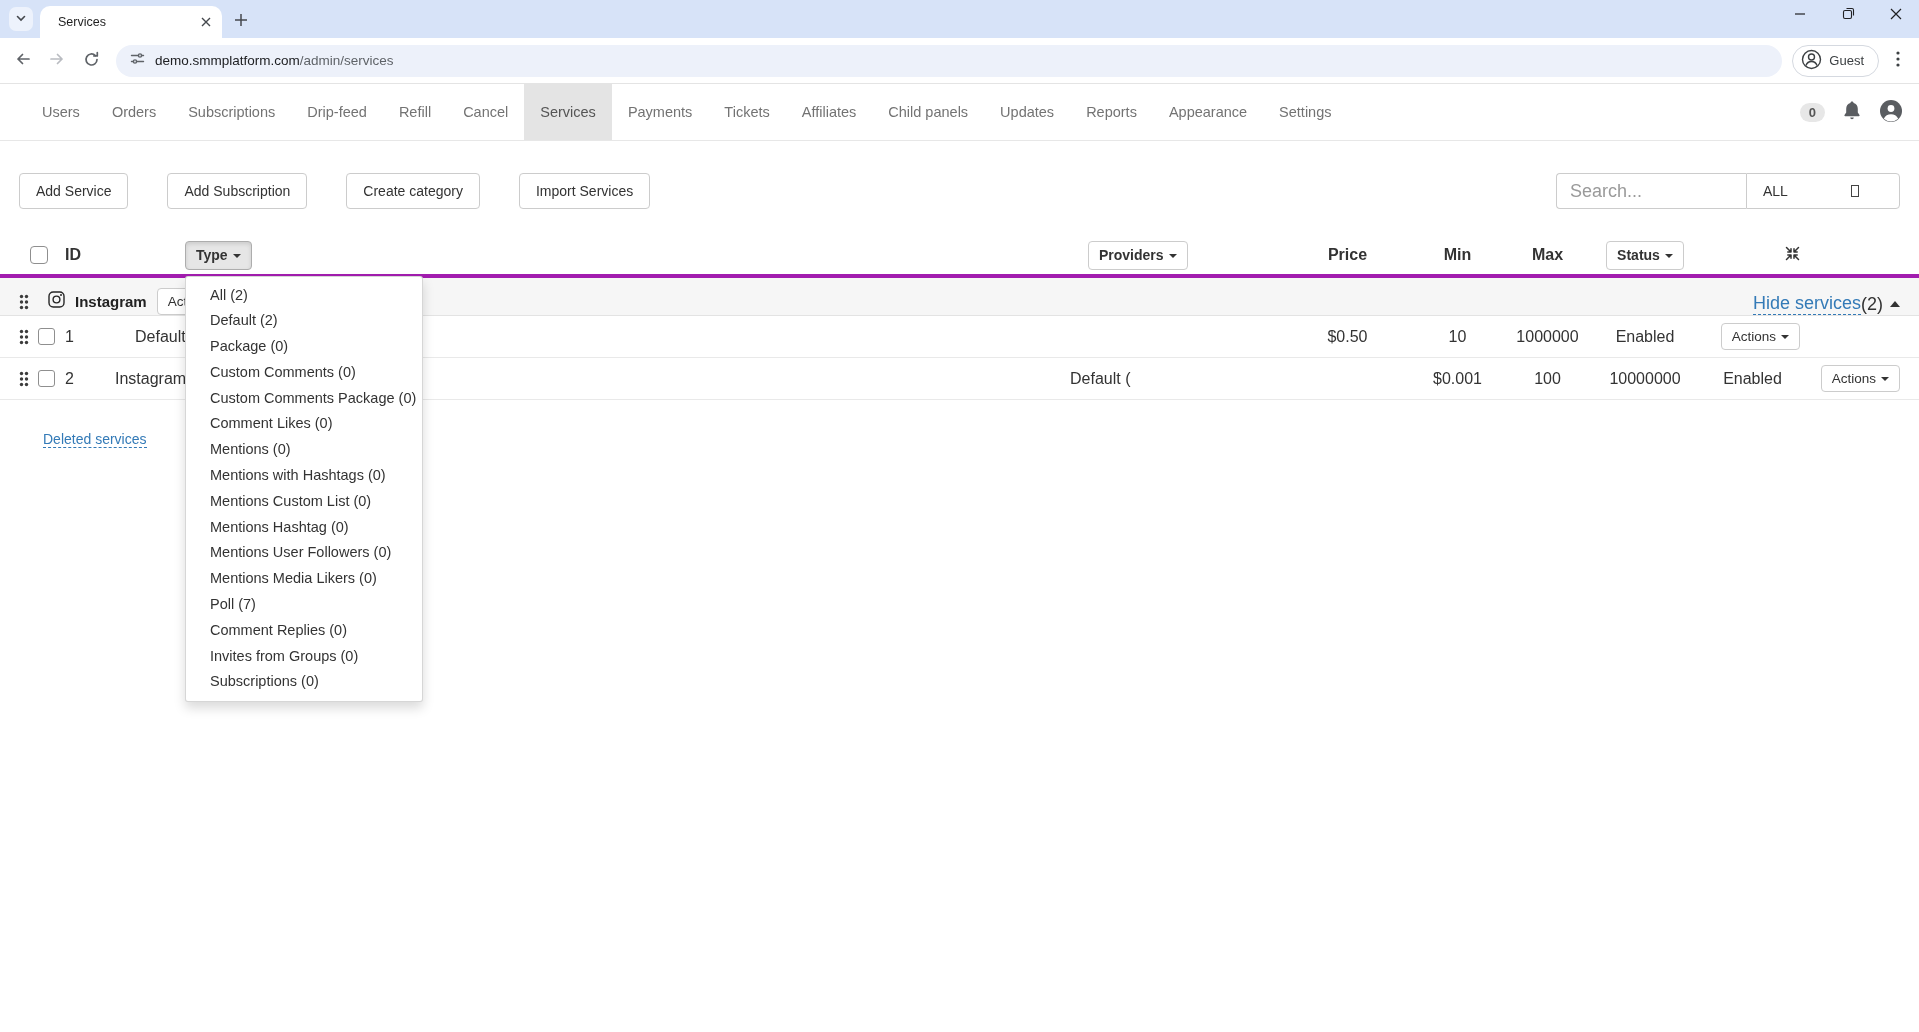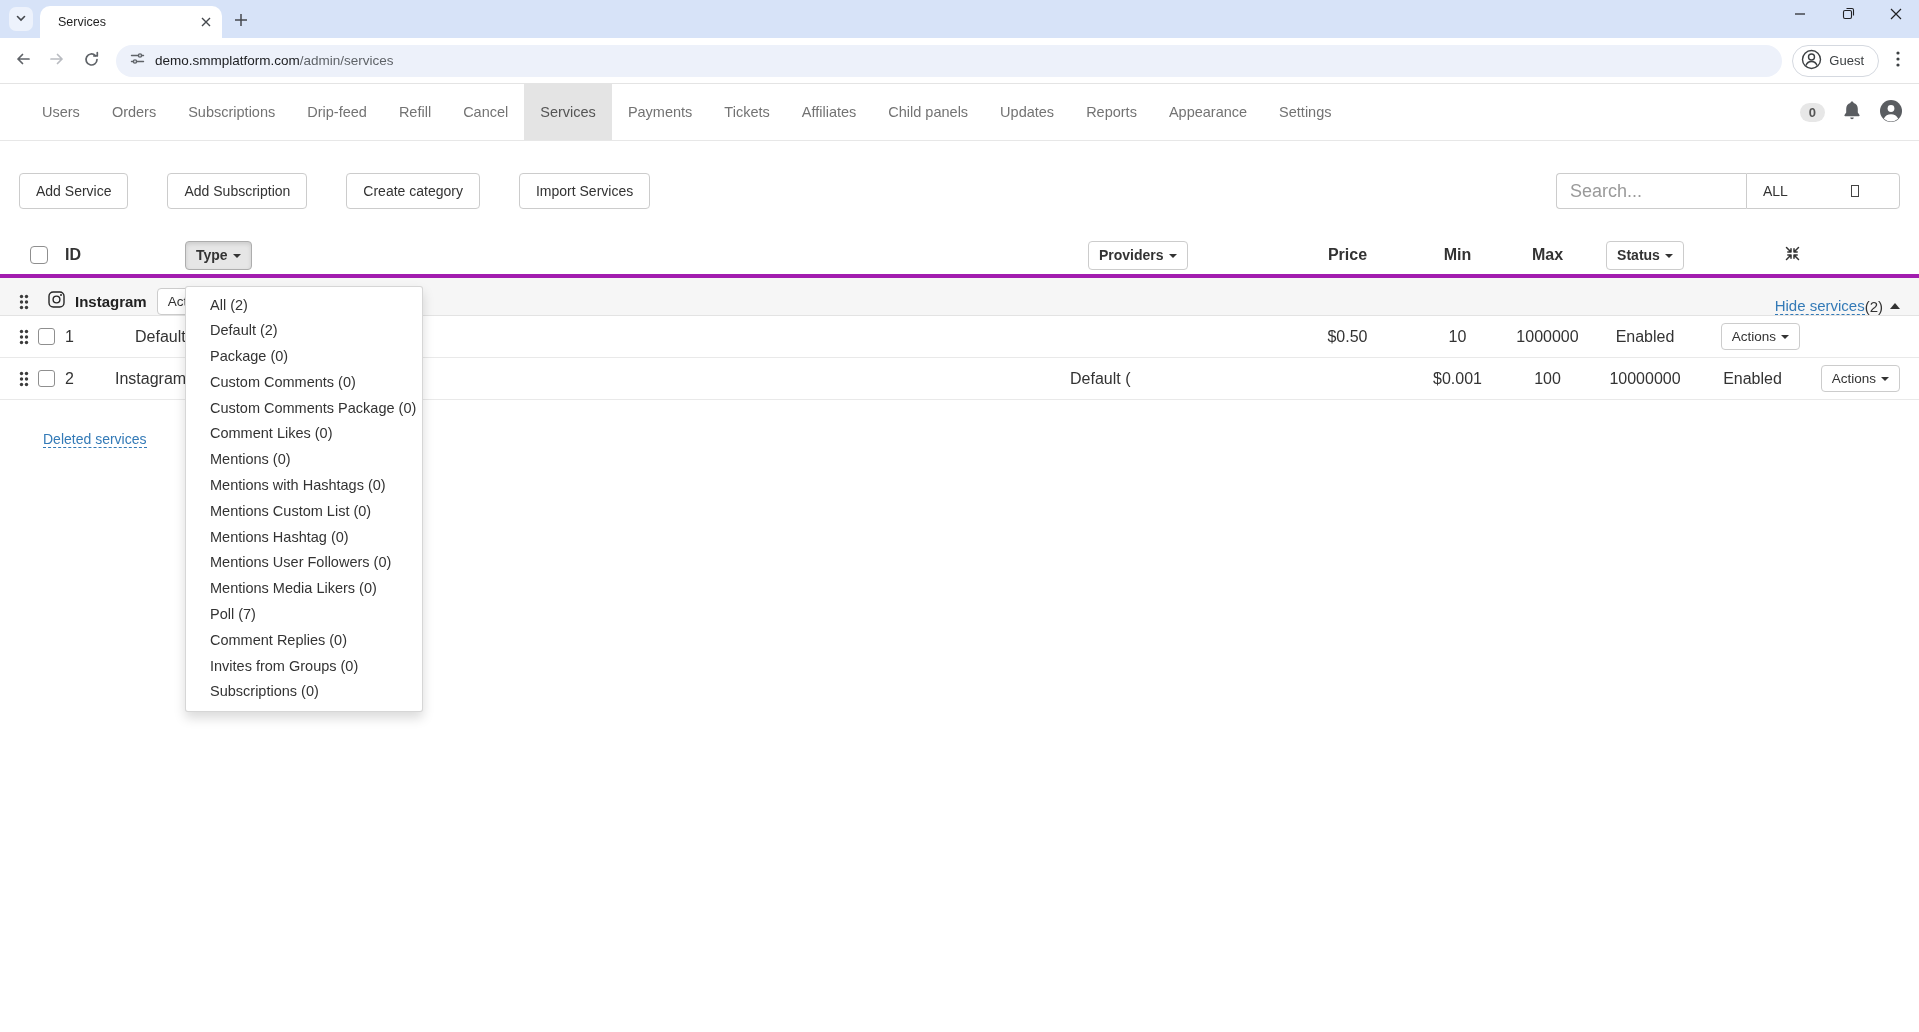--- a/index.html
+++ b/index.html
@@ -85,28 +85,28 @@
   .btn-sm.bold { font-weight:bold; }
   .btn-sm.open { background:#e6e6e6; border-color:#adadad; box-shadow:inset 0 2px 4px rgba(0,0,0,.12); }
   .btn-xs { height:27px; background:#fff; border:1px solid #ccc; border-radius:4px; color:#333;
             font-size:13.5px; font-family:inherit; padding:0 10px; cursor:pointer; white-space:nowrap; }
   .caret { display:inline-block; width:0; height:0; border-left:4px solid transparent;
            border-right:4px solid transparent; border-top:4px solid #333; margin-left:5px; vertical-align:middle; }
   .caret-up { display:inline-block; width:0; height:0; border-left:5px solid transparent;
               border-right:5px solid transparent; border-bottom:6px solid #333; margin-left:7px; vertical-align:middle; }
   .cat-left { display:flex; align-items:center; gap:10px; }
   .cat-name { font-weight:bold; font-size:15px; color:#222; }
-  .cat-right { margin-left:auto; display:flex; align-items:center; font-size:15px; }
+  .cat-right { margin-left:auto; display:flex; align-items:center; font-size:18px; }
   .link-dashed { color:#337ab7; text-decoration:none; border-bottom:1px dashed #337ab7; cursor:pointer; }
   .cat-count { color:#333; }
   .expand-icon { color:#333; display:inline-flex; cursor:pointer; }
 
   
   .dropdown-wrap { position:relative; display:inline-block; }
-  .menu { position:absolute; left:0; top:45px; width:238px; background:#fff;
+  .menu { position:absolute; left:0; top:35px; width:238px; background:#fff;
           border:1px solid rgba(0,0,0,.16); border-radius:3px;
           box-shadow:0 6px 12px rgba(0,0,0,.15); padding:6px 0; z-index:50; font-weight:400; }
   .menu-item { display:block; padding:0 24px; line-height:25.8px; font-size:14.5px; color:#333;
                white-space:nowrap; cursor:pointer; text-decoration:none; }
 
   .deleted-link { display:inline-block; margin:31px 0 0 43px; font-size:14px; }
 </style>
 </head>
 <body>
 

